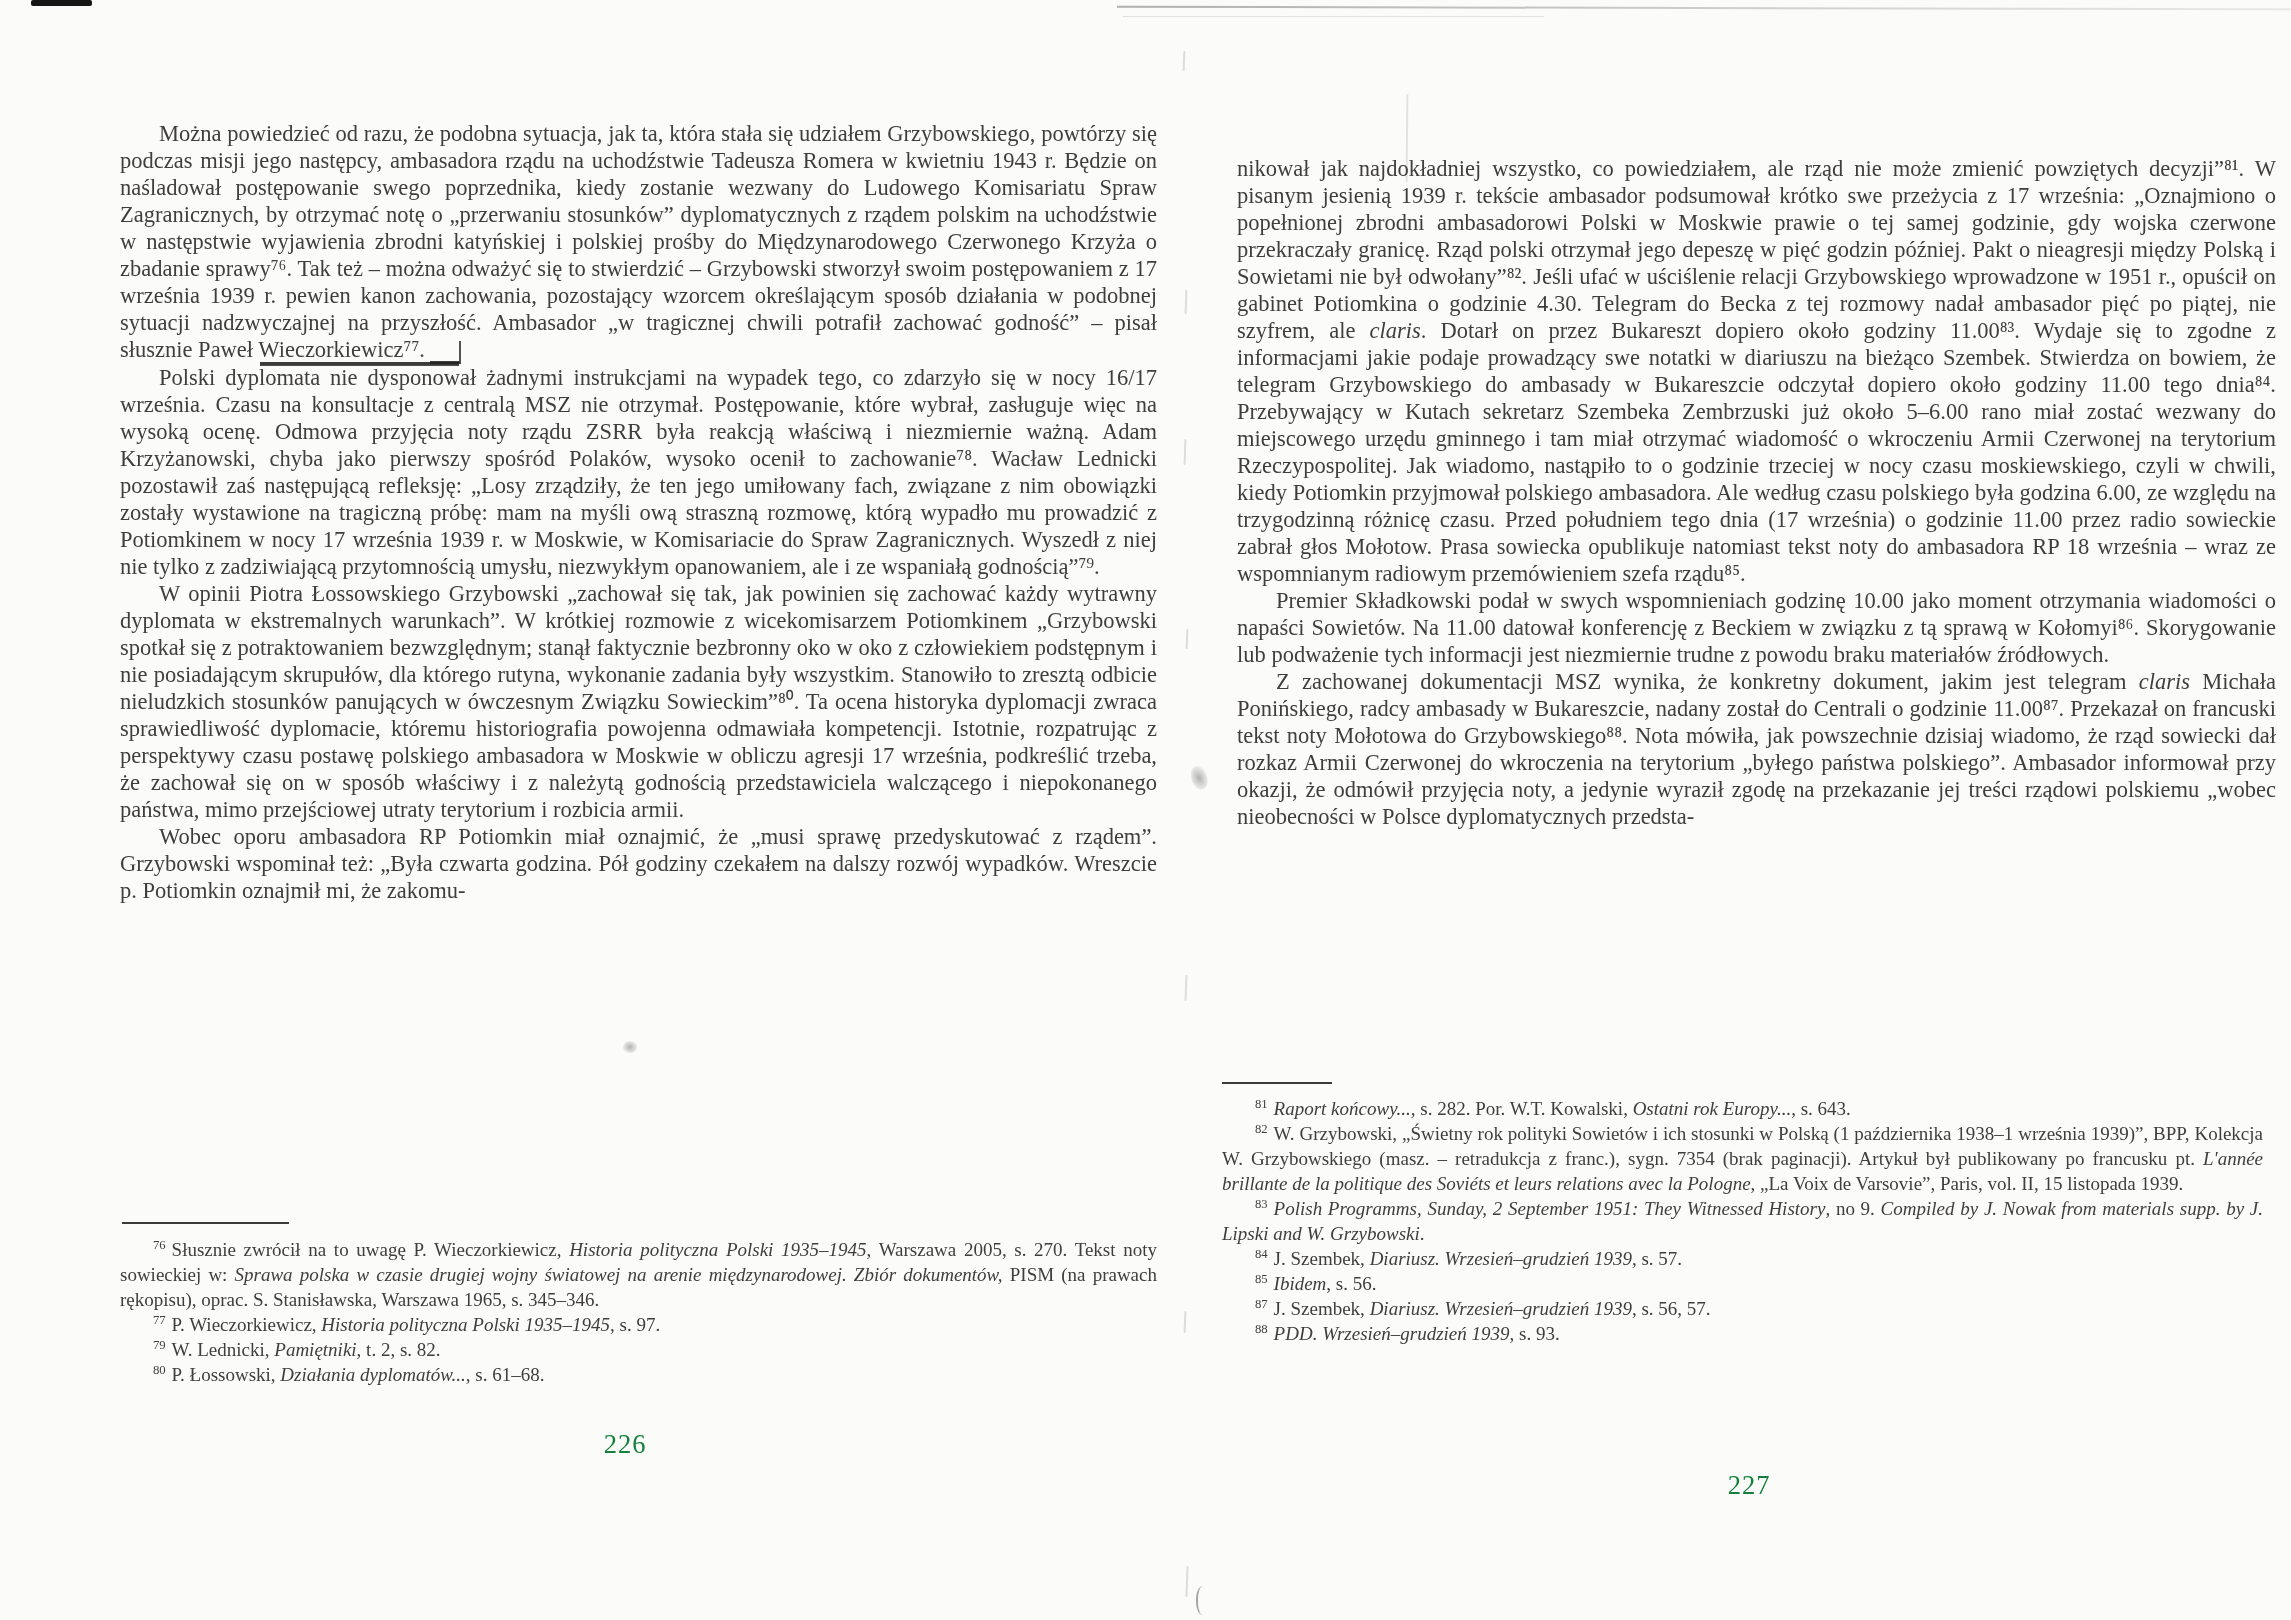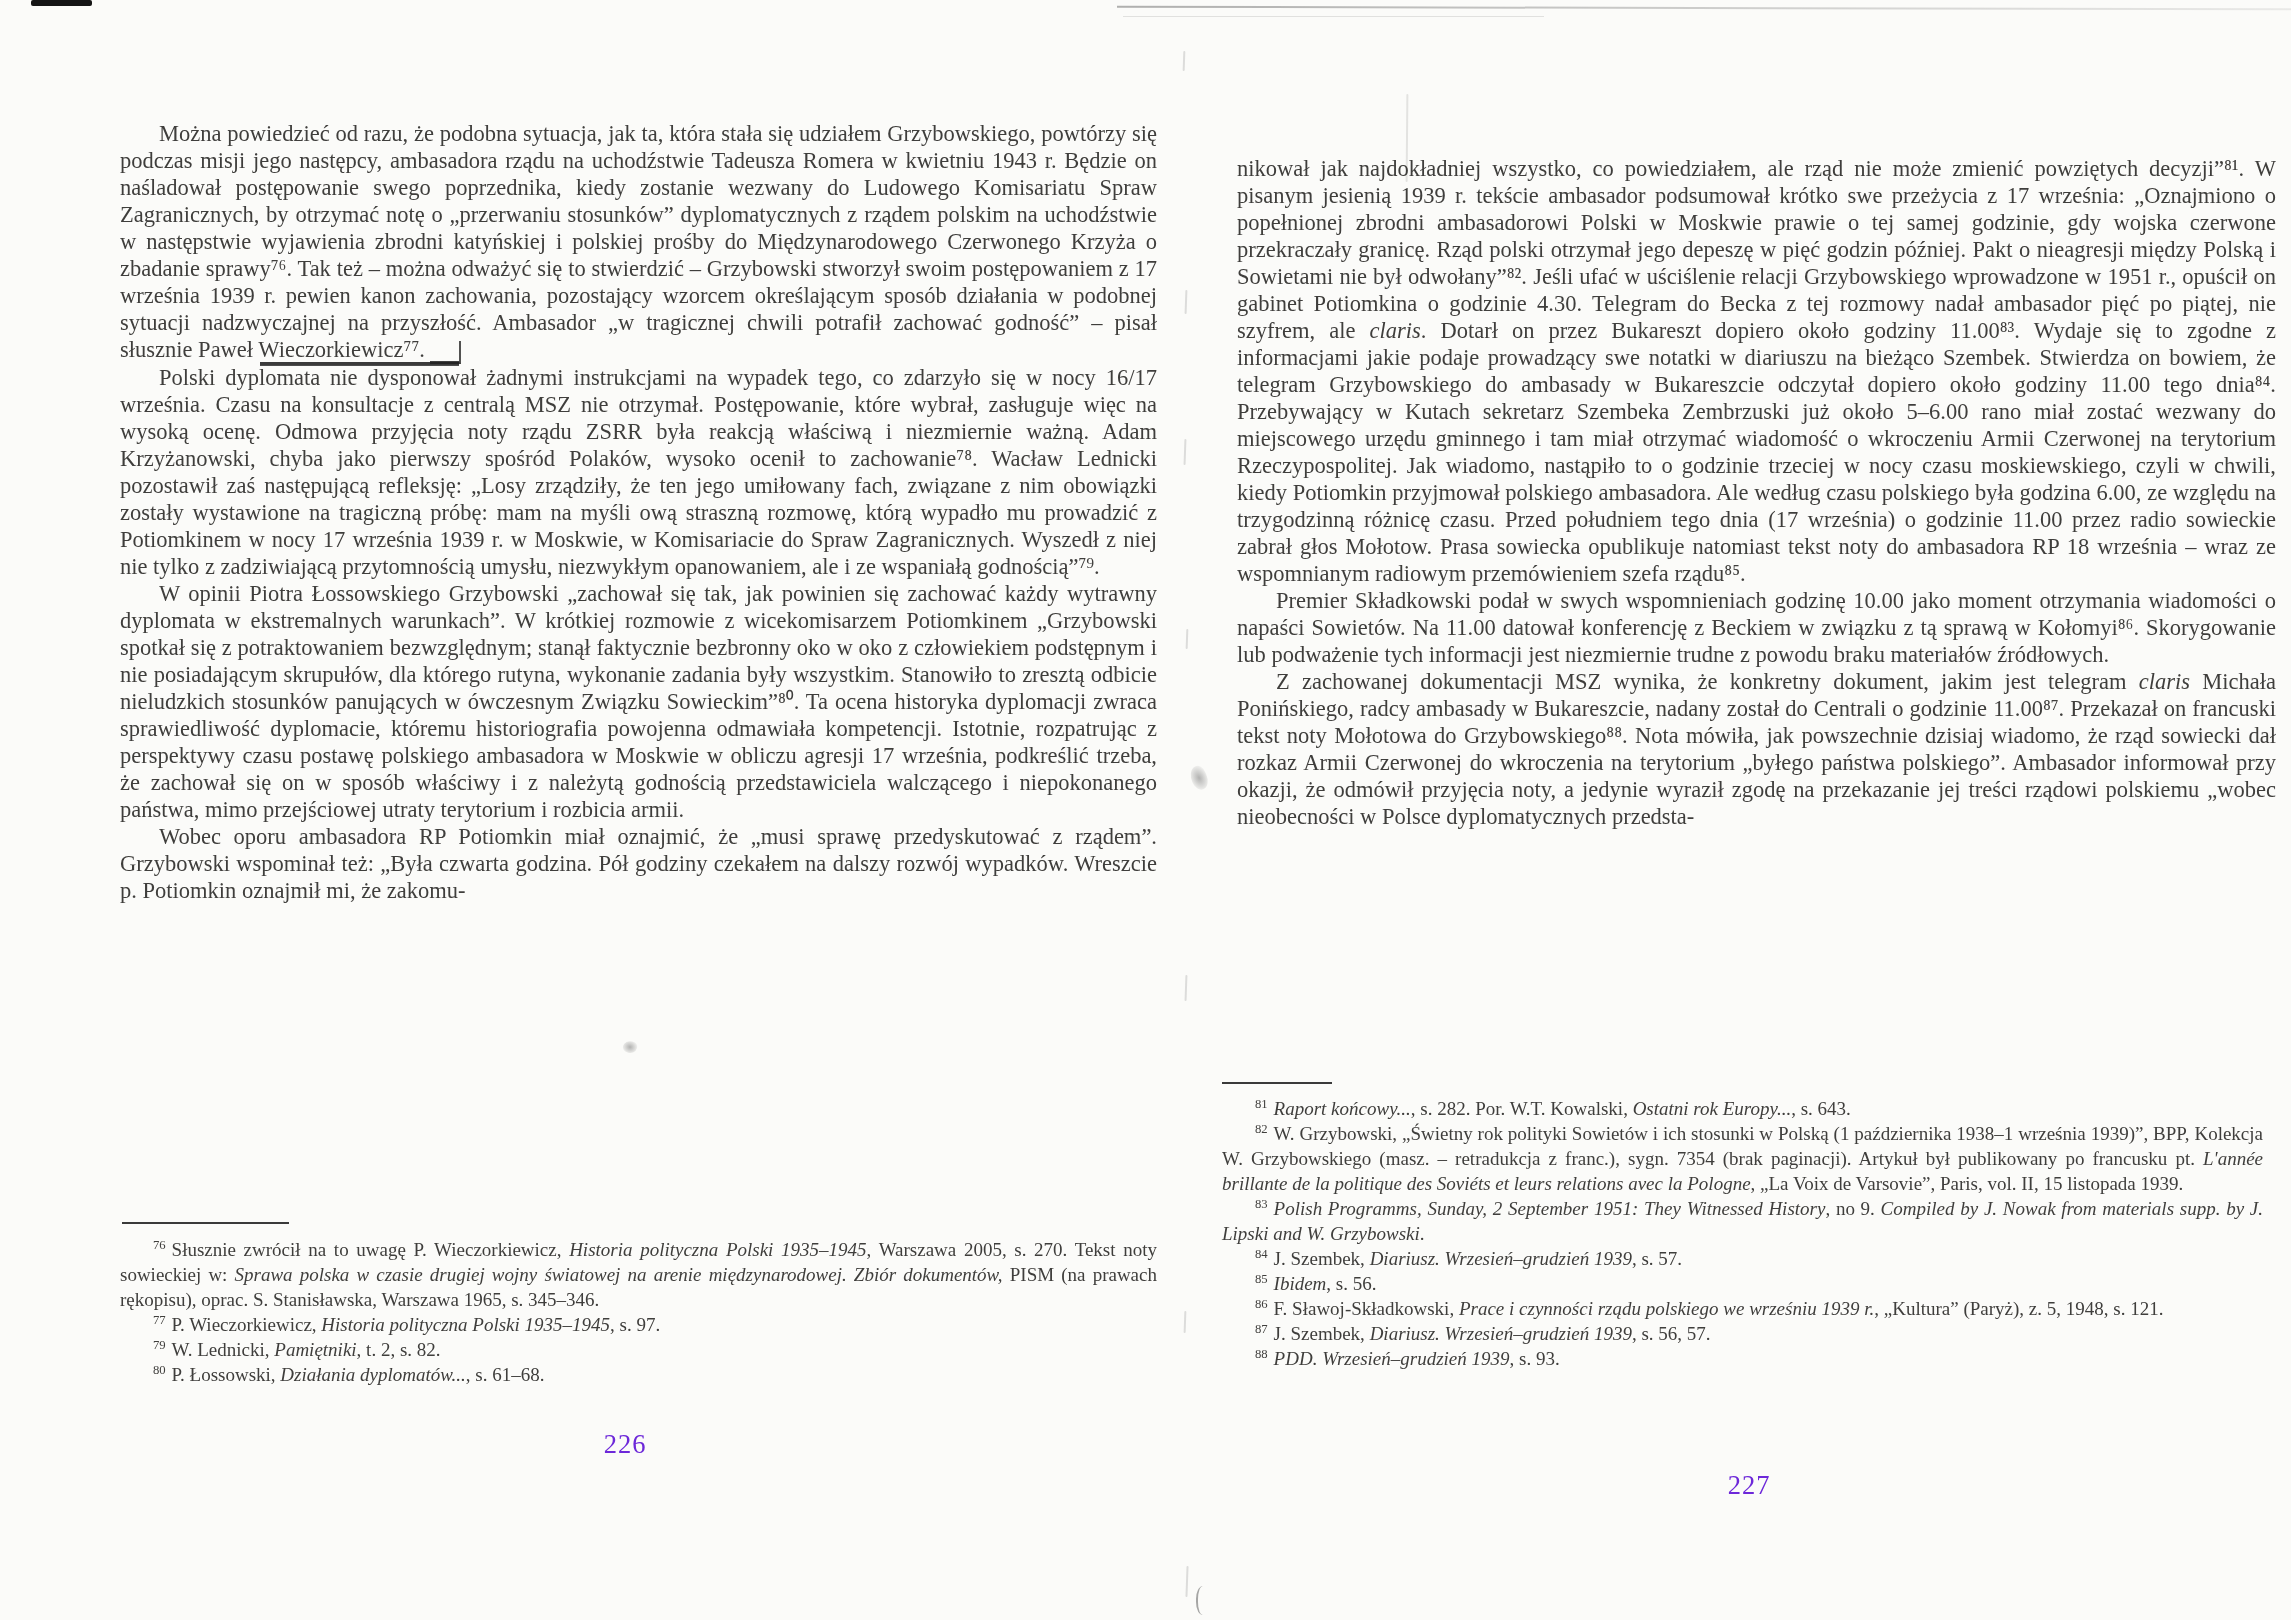--- a/index.html
+++ b/index.html
@@ -17,21 +17,21 @@
   .para{margin:0;font-size:22.5px;line-height:27px;text-align:justify;font-weight:400;}
   .para.ind{text-indent:39px;}
   .it{font-style:italic;}
   .fn-rule{position:absolute;height:2px;background:#3a3a3a;}
   .fn-rule.left{left:122px;top:1222px;width:167px;}
   .fn-rule.right{left:1222px;top:1082px;width:110px;}
   .left-foot{left:120px;top:1237px;width:1037px;}
   .right-foot{left:1222px;top:1096px;width:1041px;}
   .footnote{margin:0;font-size:19px;line-height:25px;text-align:justify;text-indent:33px;}
   .fn-num{font-size:12.7px;line-height:0;margin-right:5.9px;margin-top:8px;}
-  .page-num{position:absolute;font-size:26.5px;color:#6d28d9;letter-spacing:1px;text-align:center;}
+  .page-num{position:absolute;font-size:26.5px;color:#15803d;letter-spacing:1px;text-align:center;}
   .page-num.left{left:120px;top:1429px;width:1010px;}
   .page-num.right{left:1237px;top:1470px;width:1024px;}
   .pen-underline{box-shadow:0 5.9px 0 -2px rgba(32,32,32,0.88);}
   .pen-underline::after{
     content:"";display:inline-block;width:29px;height:19.6px;
     border-bottom:3.9px solid rgba(32,32,32,0.85);
     border-right:2.9px solid rgba(40,40,40,0.8);
     margin-left:4.9px;vertical-align:-6.9px;
   }
   
@@ -96,20 +96,19 @@
       <p class="para ind"><span>Premier Składkowski podał w swych wspomnieniach godzinę 10.00 jako moment otrzymania wiadomości o napaści Sowietów. Na 11.00 datował konferencję z Beckiem w związku z tą sprawą w Kołomyi⁸⁶. Skorygowanie lub podważenie tych informacji jest niezmiernie trudne z powodu braku materiałów źródłowych.</span></p>
       <p class="para ind"><span>Z zachowanej dokumentacji MSZ wynika, że konkretny dokument, jakim jest telegram </span><span class="it">claris</span><span> Michała Ponińskiego, radcy ambasady w Bukareszcie, nadany został do Centrali o godzinie 11.00⁸⁷. Przekazał on francuski tekst noty Mołotowa do Grzybowskiego⁸⁸. Nota mówiła, jak powszechnie dzisiaj wiadomo, że rząd sowiecki dał rozkaz Armii Czerwonej do wkroczenia na terytorium „byłego państwa polskiego”. Ambasador informował przy okazji, że odmówił przyjęcia noty, a jedynie wyraził zgodę na przekazanie jej treści rządowi polskiemu „wobec nieobecności w Polsce dyplomatycznych przedsta-</span></p>
     </div>
   <div class="fn-rule right"></div>
   <div class="col right-foot">
       <p class="footnote"><sup class="fn-num">81</sup><span class="it">Raport końcowy...</span><span>, s. 282. Por. W.T. Kowalski, </span><span class="it">Ostatni rok Europy...</span><span>, s. 643.</span></p>
       <p class="footnote"><sup class="fn-num">82</sup><span>W. Grzybowski, „Świetny rok polityki Sowietów i ich stosunki w Polską (1 października 1938–1 września 1939)”, BPP, Kolekcja W. Grzybowskiego (masz. – retradukcja z franc.), sygn. 7354 (brak paginacji). Artykuł był publikowany po francusku pt. </span><span class="it">L'année brillante de la politique des Soviéts et leurs relations avec la Pologne</span><span>, „La Voix de Varsovie”, Paris, vol. II, 15 listopada 1939.</span></p>
       <p class="footnote"><sup class="fn-num">83</sup><span class="it">Polish Programms, Sunday, 2 September 1951: They Witnessed History</span><span>, no 9. </span><span class="it">Compiled by J. Nowak from materials supp. by J. Lipski and W. Grzybowski</span><span>.</span></p>
       <p class="footnote"><sup class="fn-num">84</sup><span>J. Szembek, </span><span class="it">Diariusz. Wrzesień–grudzień 1939</span><span>, s. 57.</span></p>
       <p class="footnote"><sup class="fn-num">85</sup><span class="it">Ibidem</span><span>, s. 56.</span></p>
-      <p class="footnote"><sup class="fn-num">86</sup><span>F. Sławoj-Składkowski, </span><span class="it">Prace i czynności rządu polskiego we wrześniu 1939 r.</span><span>, „Kultura” (Paryż), z. 5, 1948, s. 121.</span></p>
       <p class="footnote"><sup class="fn-num">87</sup><span>J. Szembek, </span><span class="it">Diariusz. Wrzesień–grudzień 1939</span><span>, s. 56, 57.</span></p>
       <p class="footnote"><sup class="fn-num">88</sup><span class="it">PDD. Wrzesień–grudzień 1939</span><span>, s. 93.</span></p>
     </div>
   <div class="page-num right">227</div>
 
 </div>
 
 
 </body></html>

